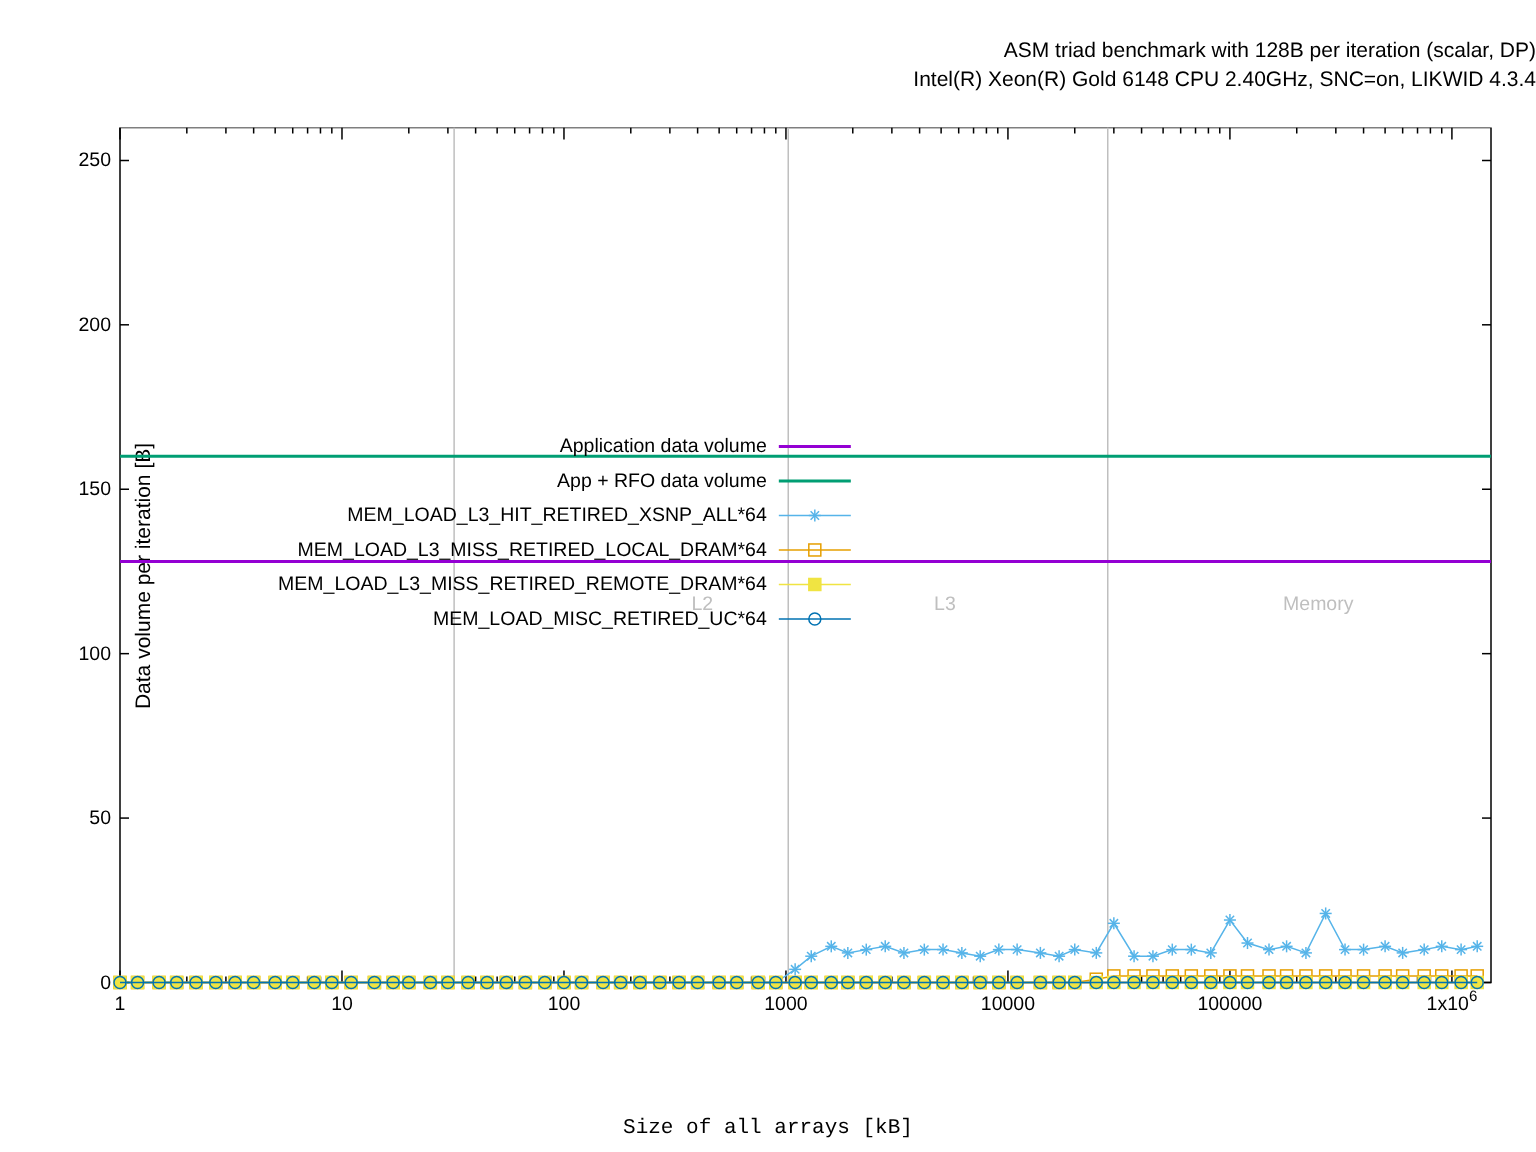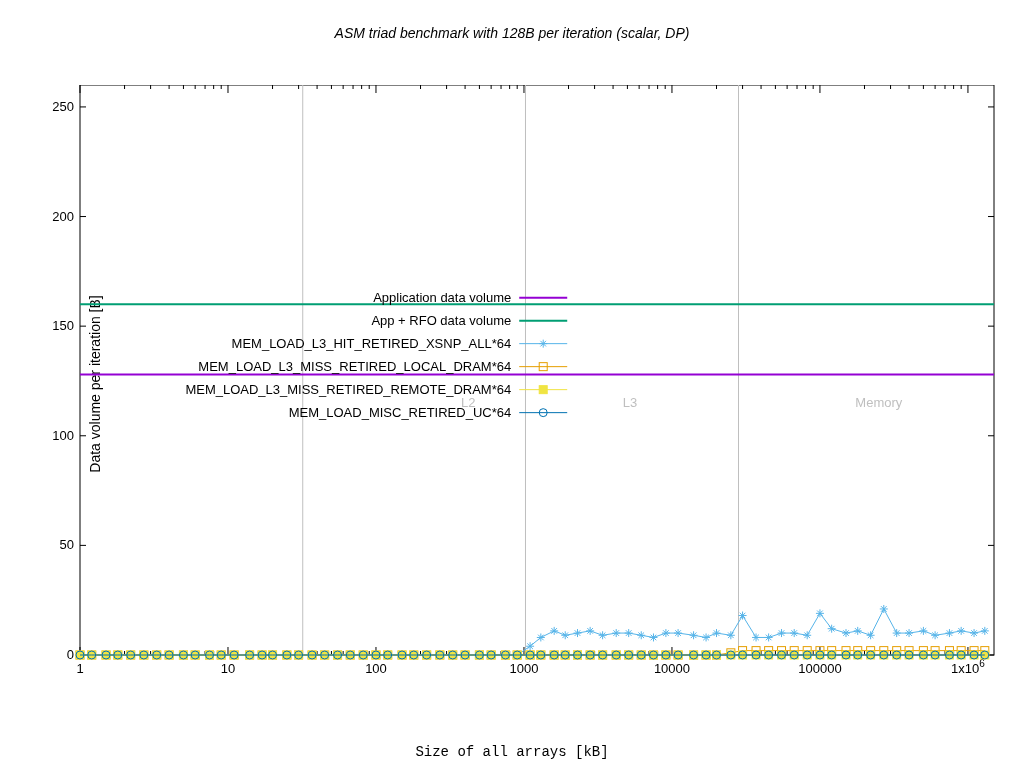--- a/index.html
+++ b/index.html
@@ -9,24 +9,23 @@
     height: 768px;
     background: #fff;
     font-family: Arial, Helvetica, sans-serif;
     color: #000;
     overflow: hidden;
   }
   .titles {
     position: absolute;
     left: 0; right: 0;
     top: 24px;
-    text-align: center;
+    text-align: right;
     font-size: 14px;
     line-height: 1.35;
-    font-style: italic;
   }
   .titles .t1 { }
   .titles .t2 { }
   .plot {
     position: absolute;
     left: 52px;
     top: 85px;
     width: 950px;
     height: 610px;
   }
@@ -47,20 +46,21 @@
     text-align: center;
     font-size: 14px;
     font-family: Liberation Mono, monospace;
   }
 </style>
 </head>
 <body>
 
 <div class="titles">
   <div class="t1">ASM triad benchmark with 128B per iteration (scalar, DP)</div>
+  <div class="t2">Intel(R) Xeon(R) Gold 6148 CPU 2.40GHz, SNC=on, LIKWID 4.3.4</div>
 </div>
 
 <div class="ylabel">Data volume per iteration [B]</div>
 <div class="xlabel">Size of all arrays [kB]</div>
 
 <div class="plot">
   <svg id="svg" width="950" height="610">
       <rect x="28" y="0" width="914" height="570" fill="none" stroke="#000" stroke-width="1"></rect>
       <line x1="28" y1="570" x2="34" y2="570" stroke="#000"></line>
       <line x1="936" y1="570" x2="942" y2="570" stroke="#000"></line>

